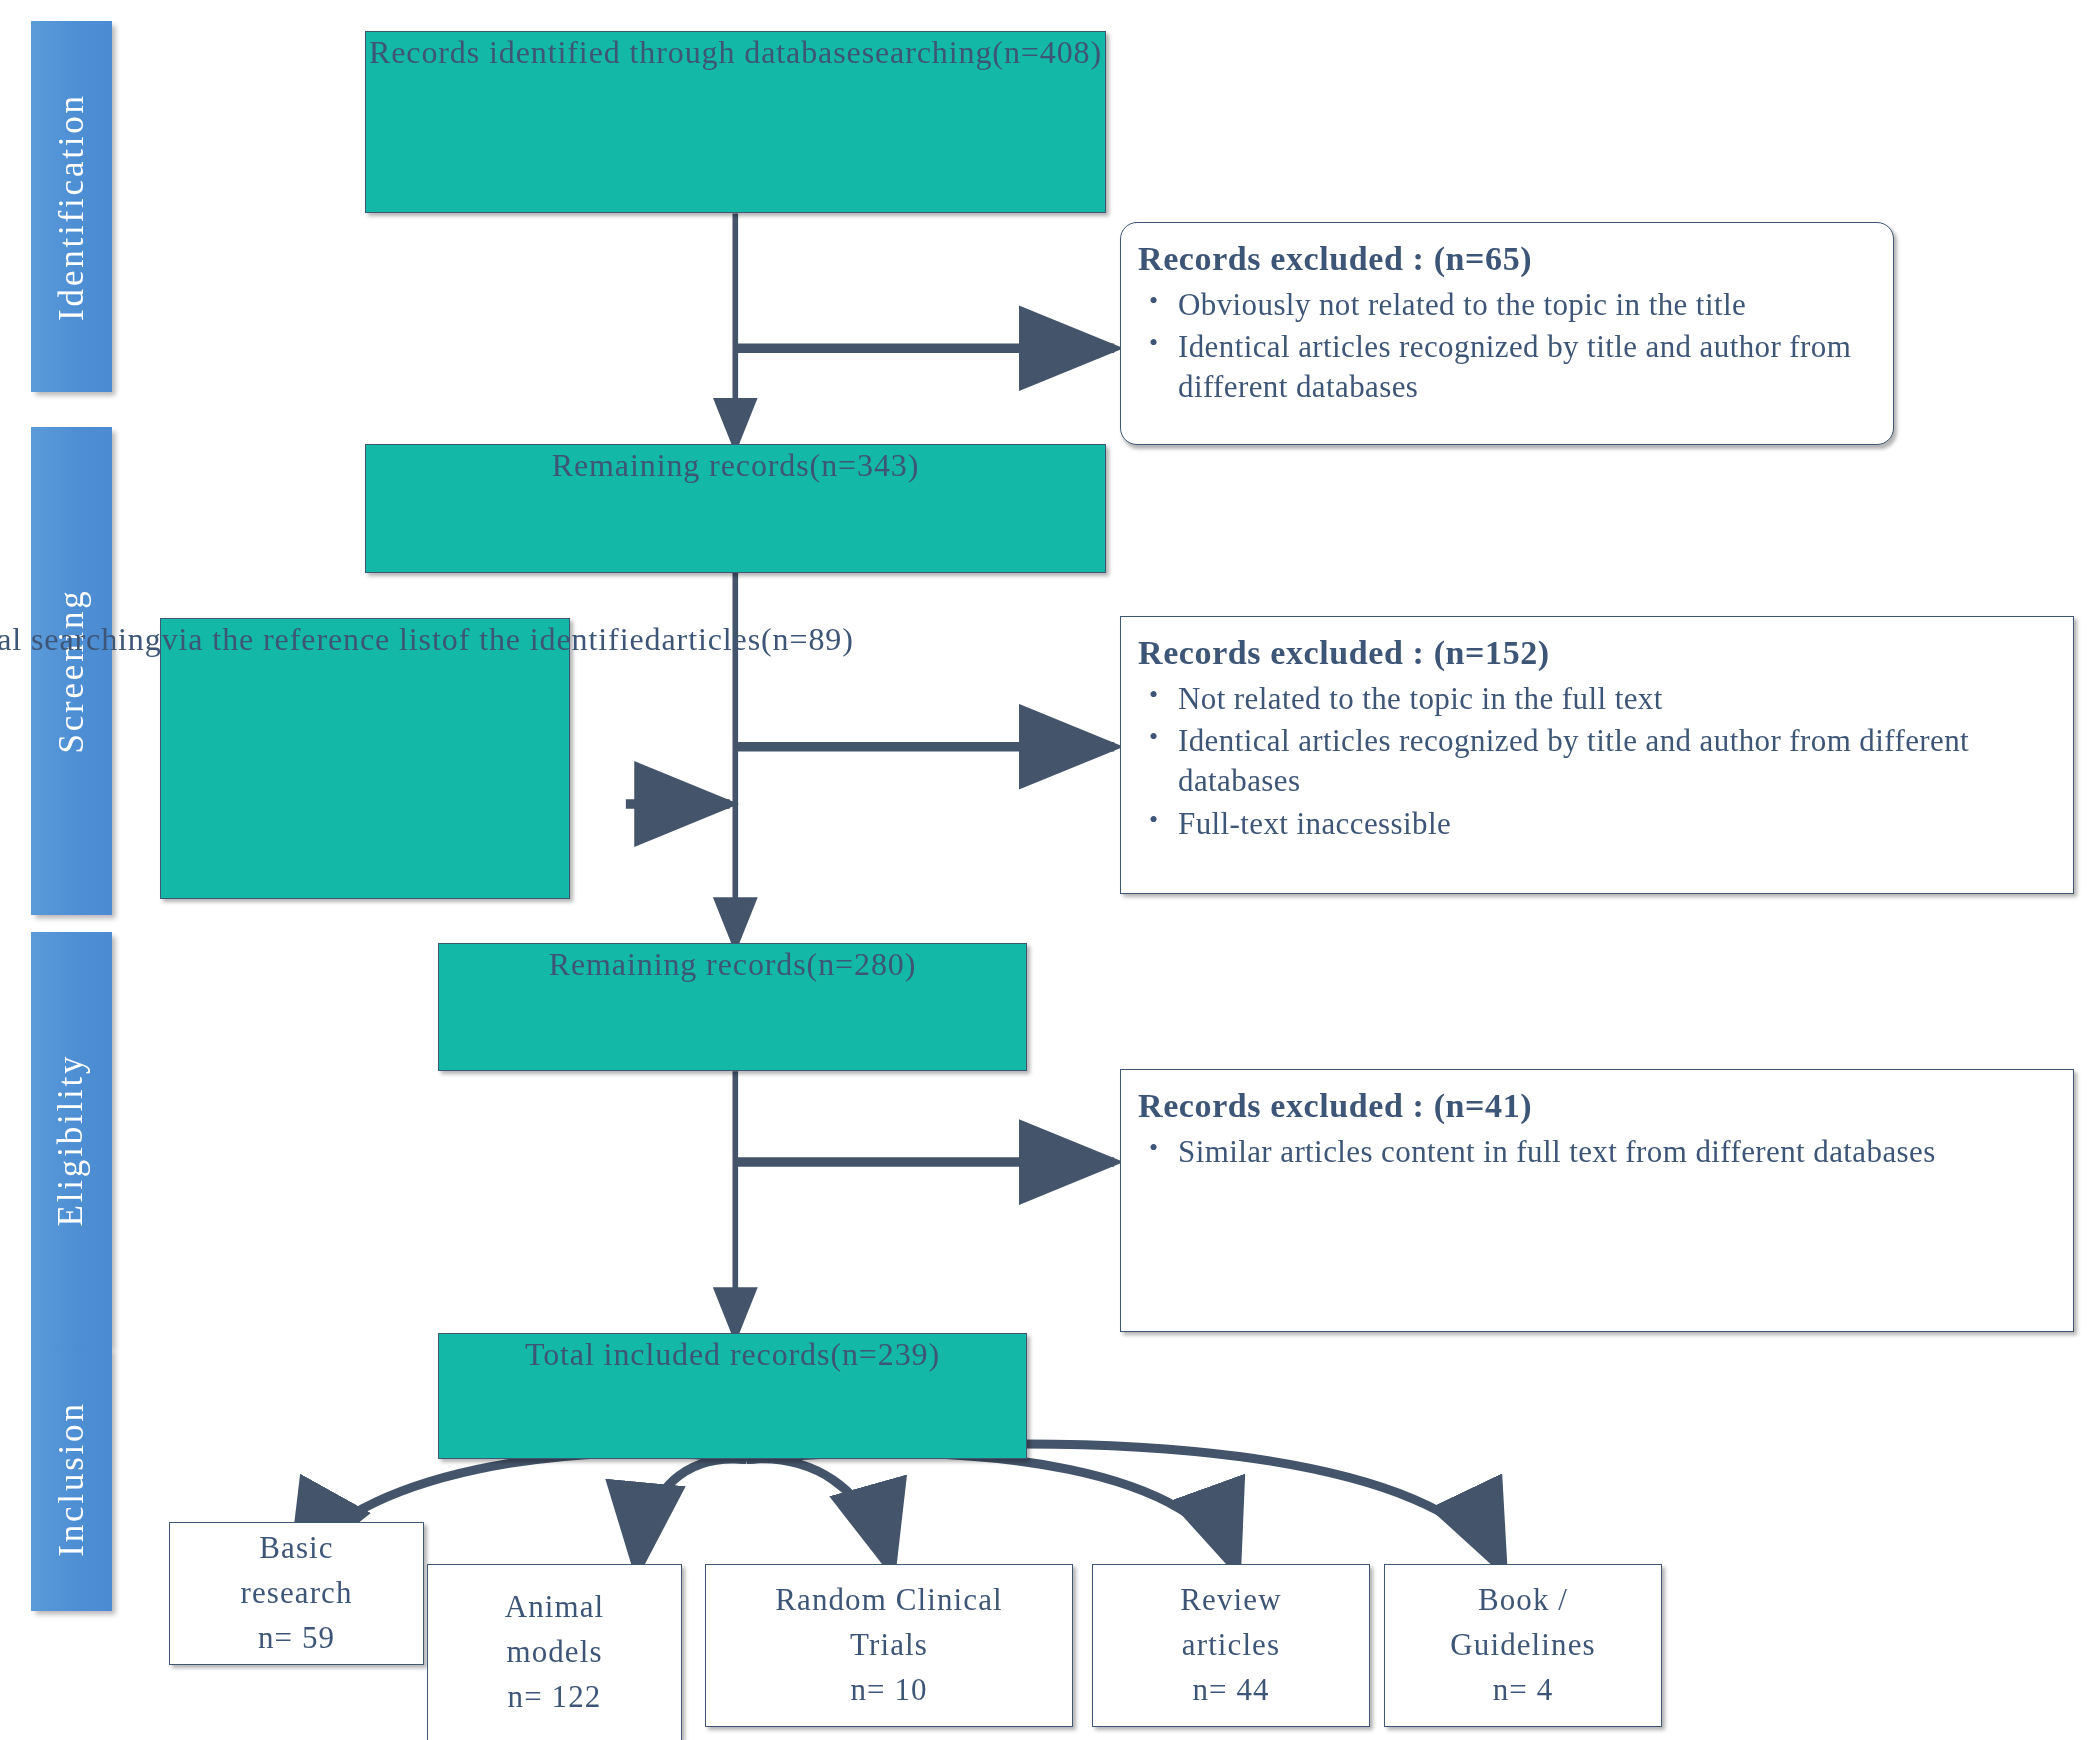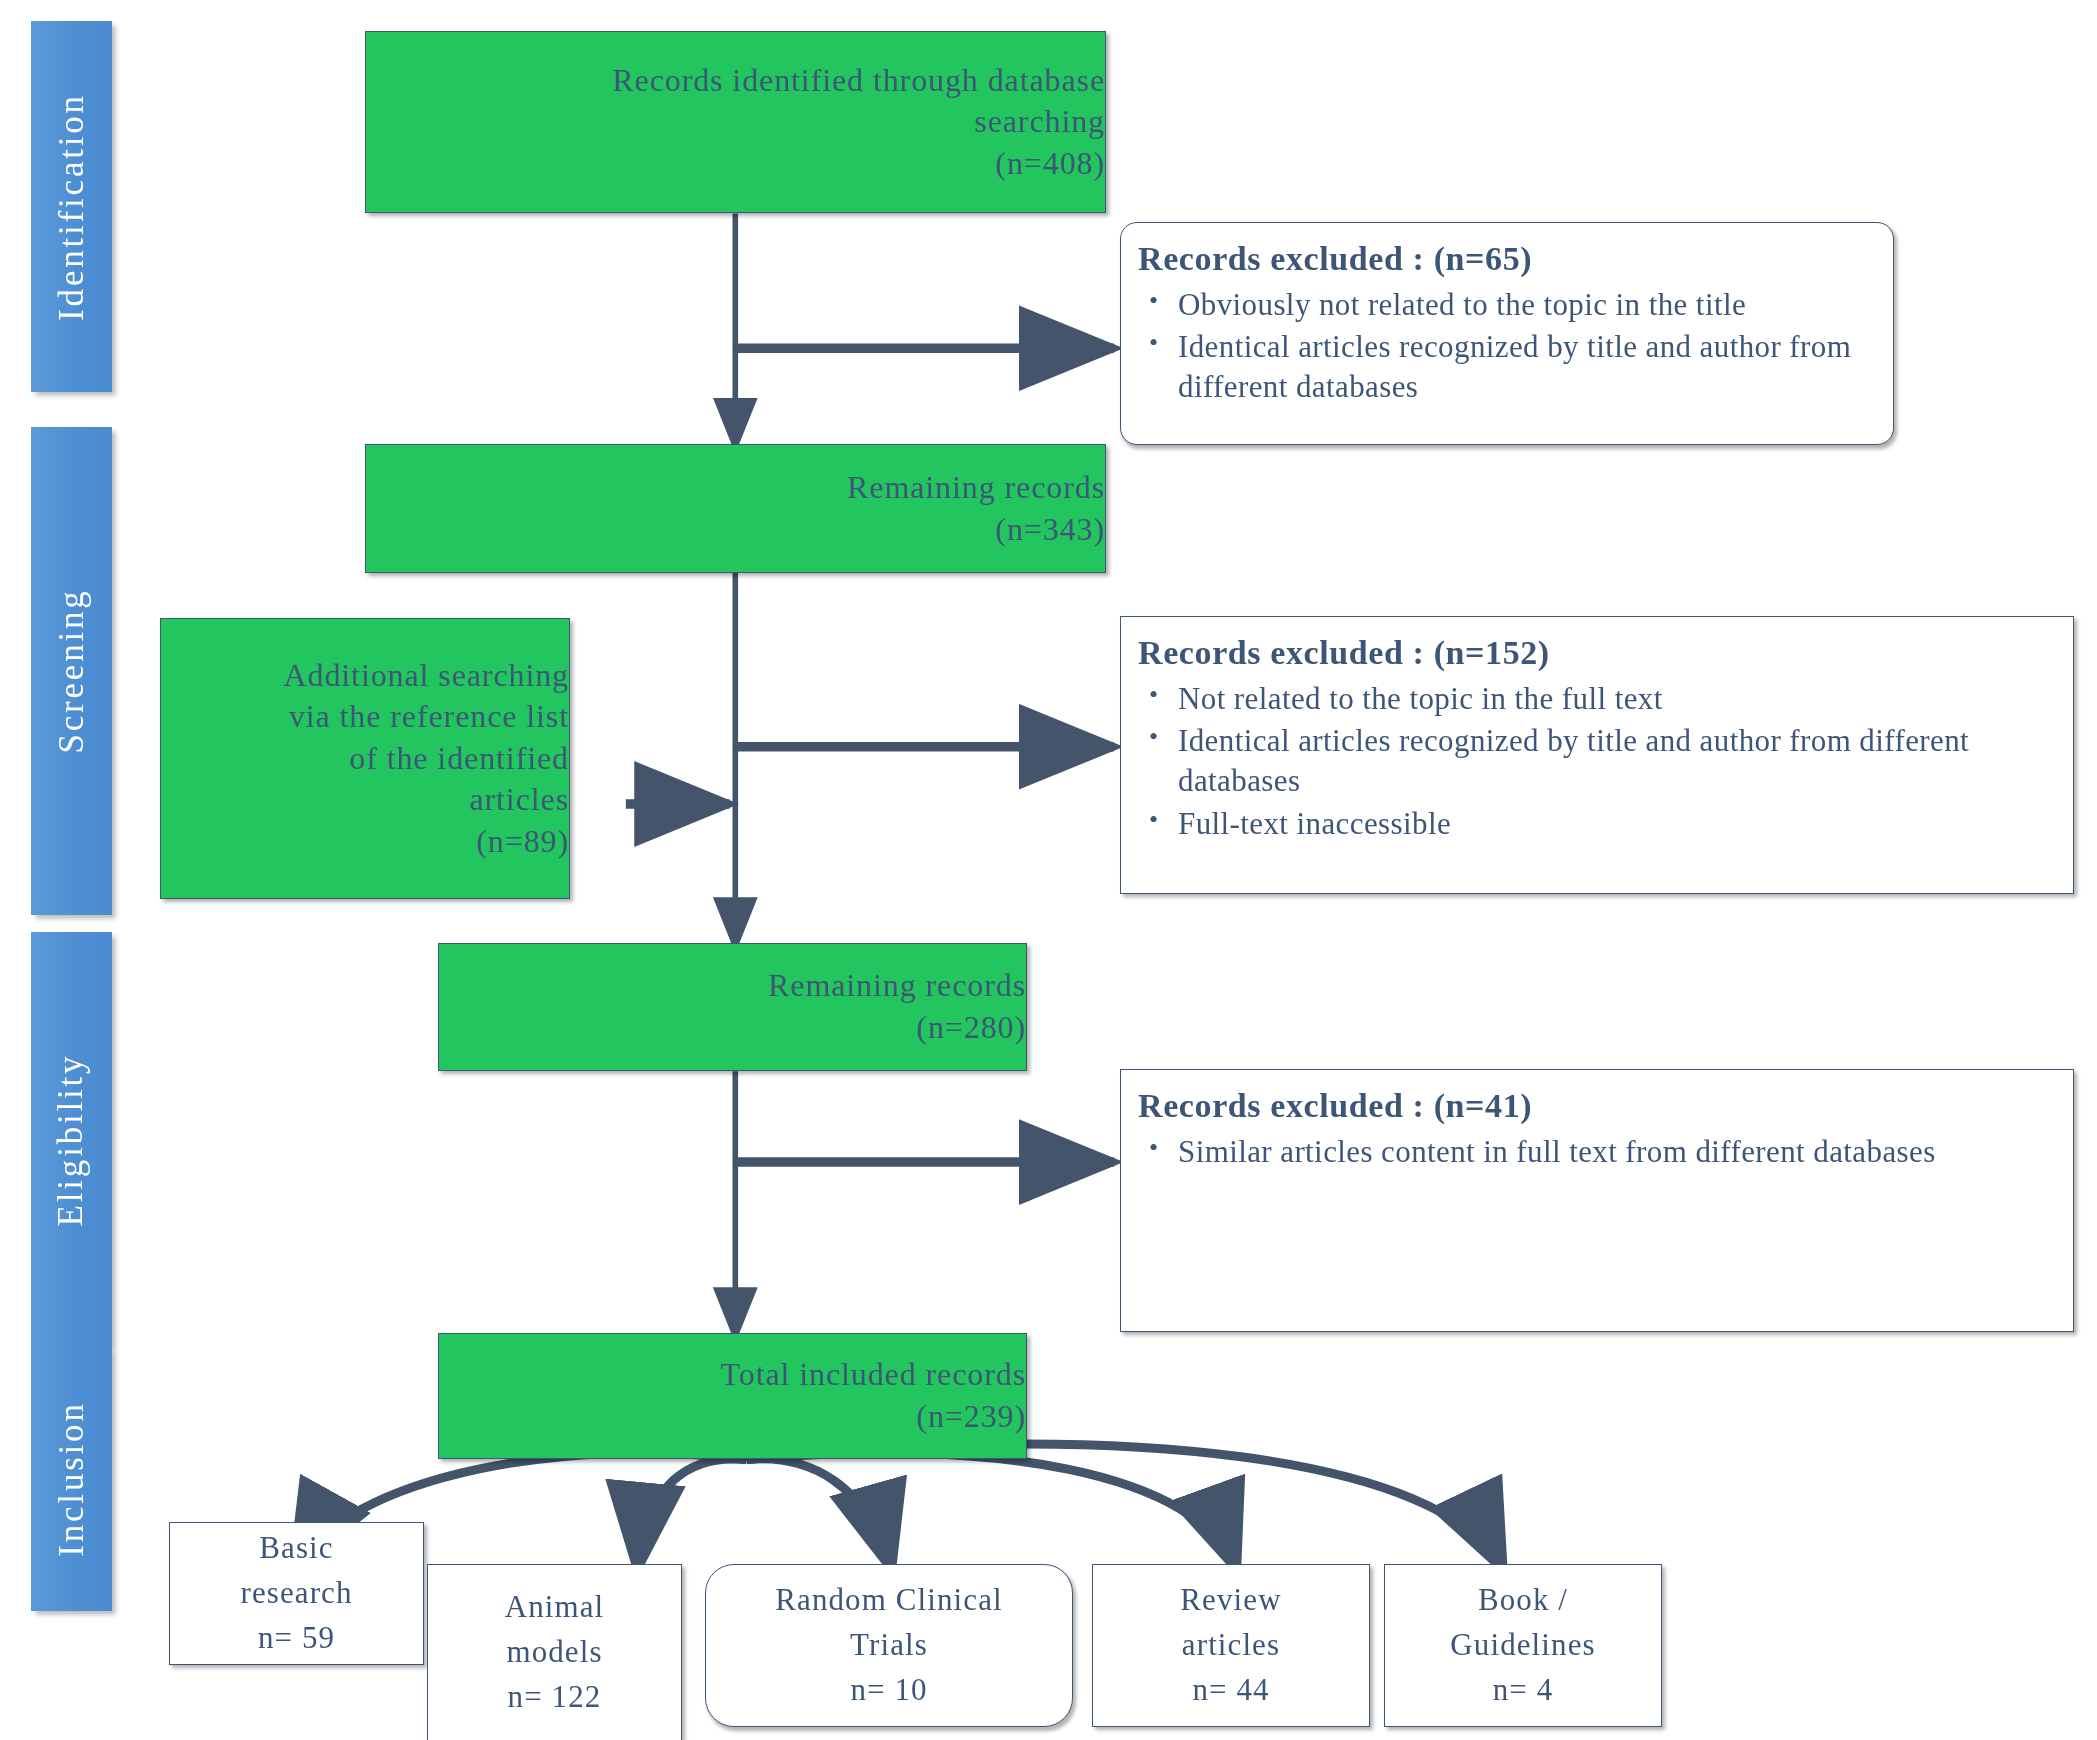--- a/index.html
+++ b/index.html
@@ -34,26 +34,26 @@
     letter-spacing: 2.8px;
     white-space: nowrap;
     transform: rotate(-90deg);
     font-family: "Liberation Serif", "DejaVu Serif", serif;
   }
 
   
   .node {
     position: absolute;
     box-sizing: border-box;
-    background: #22c55e;
+    background: #14b8a6;
     border: 1.7px solid #3E5775;
     box-shadow: 2.8px 3.4px 3.9px rgba(0,0,0,0.30);
     display: flex;
-    flex-direction: column;
-    align-items: flex-end;
+    flex-direction: row;
+    align-items: flex-start;
     justify-content: center;
     color: #3D5576;
   }
   .node .line {
     font-size: 32px;
     line-height: 1.30;
     letter-spacing: 0.9px;
     text-align: center;
     white-space: nowrap;
     color: #3D5576;
@@ -241,21 +241,21 @@
     <div class="line">research</div>
     <div class="line">n= 59</div>
   </div>
 
   <div class="leaf" style="left:427px; top:1564px; width:255px; height:177px;">
     <div class="line">Animal</div>
     <div class="line">models</div>
     <div class="line">n= 122</div>
   </div>
 
-  <div class="leaf" style="left:705px; top:1564px; width:368px; height:163px;border-radius:29px;">
+  <div class="leaf" style="left:705px; top:1564px; width:368px; height:163px;">
     <div class="line">Random Clinical</div>
     <div class="line">Trials</div>
     <div class="line">n= 10</div>
   </div>
 
   <div class="leaf" style="left:1092px; top:1564px; width:278px; height:163px;">
     <div class="line">Review</div>
     <div class="line">articles</div>
     <div class="line">n= 44</div>
   </div>

